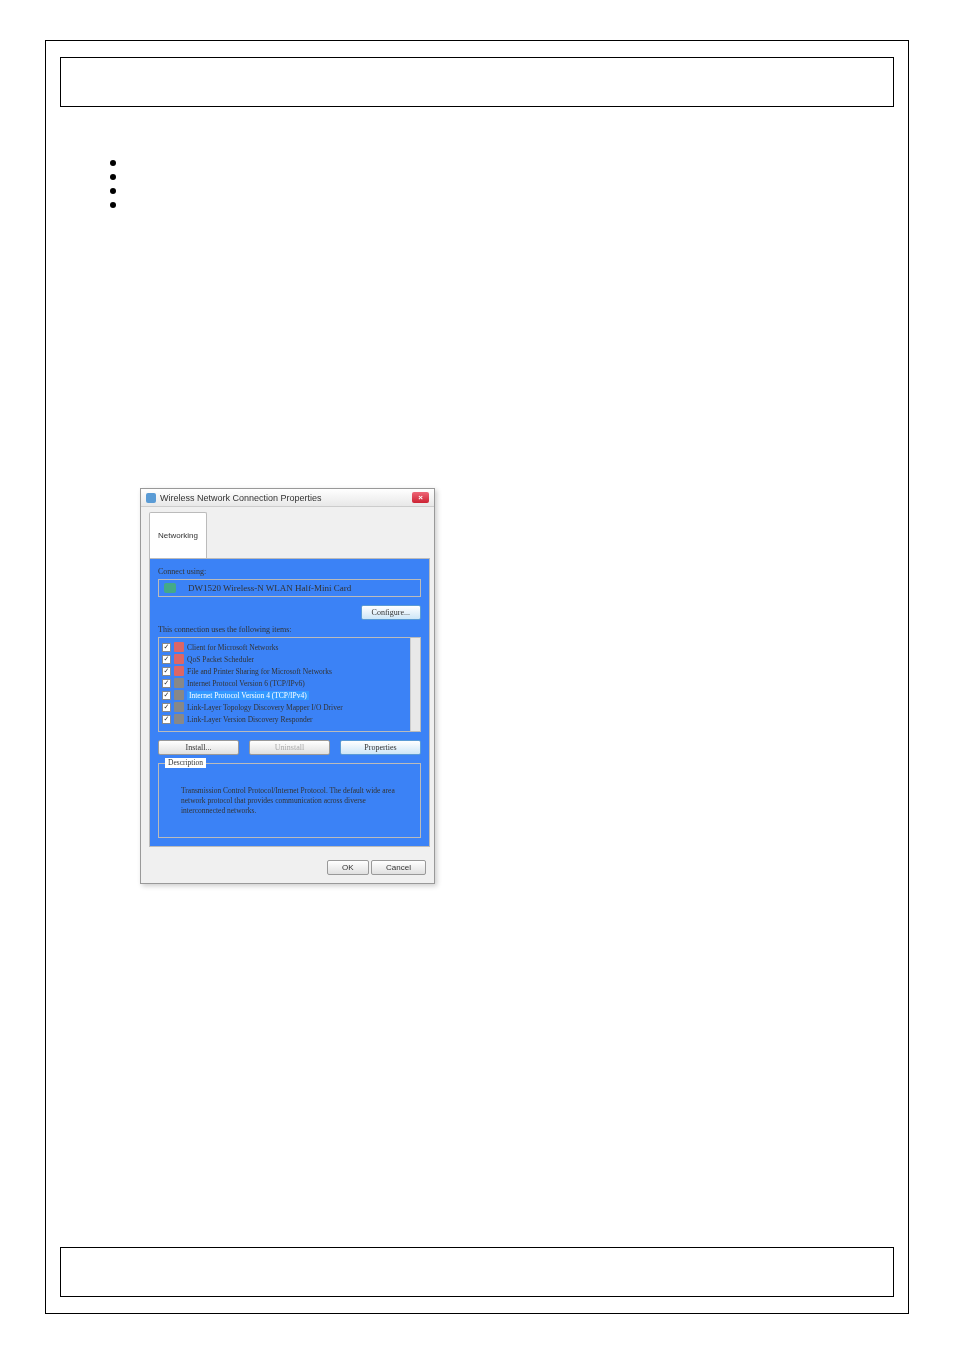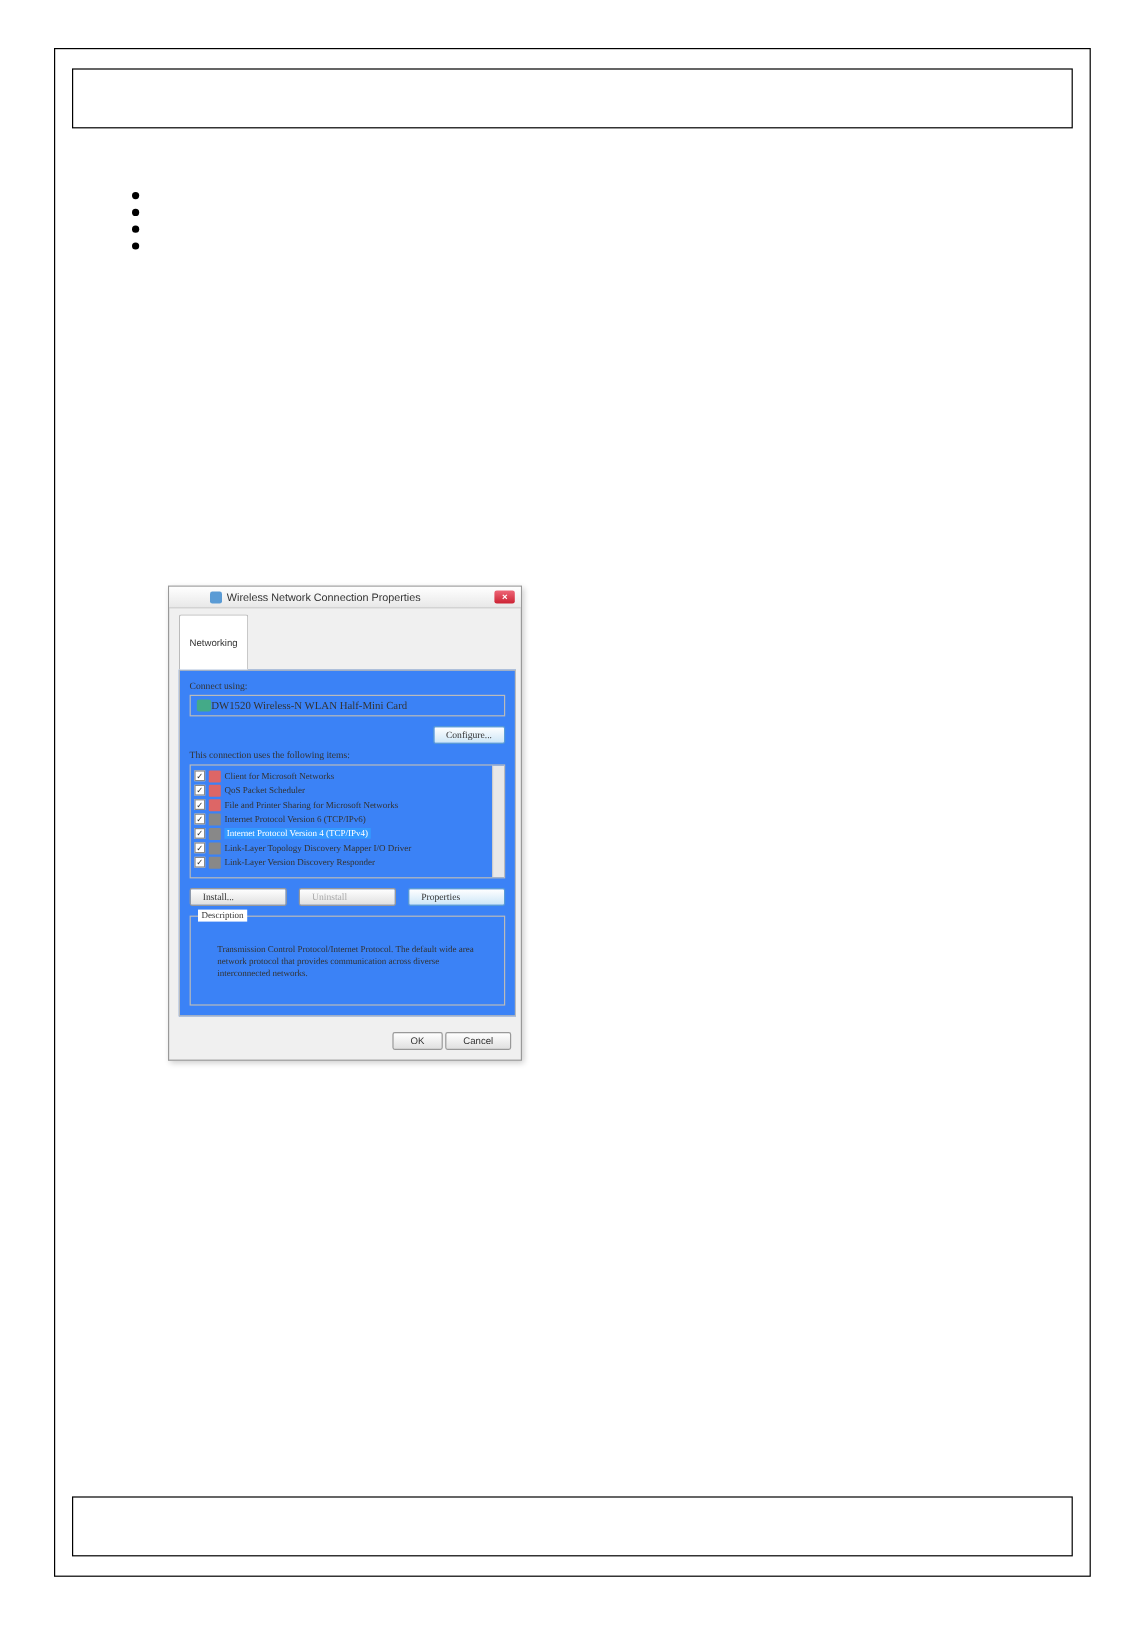--- a/index.html
+++ b/index.html
@@ -74,21 +74,20 @@
       display: flex;
       align-items: center;
       justify-content: space-between;
       background: linear-gradient(to bottom, #fff, #e8e8e8);
       padding: 3px 5px;
       border-bottom: 1px solid #ccc;
     }
     .titlebar-left {
       display: flex;
       gap: 4px;
-      margin-left: 29px;
     }
     .titlebar-icon {
       width: 10px;
       height: 10px;
       background: #5a9bd5;
       border-radius: 2px;
     }
     .close-btn {
       background: linear-gradient(to bottom, #e67, #c23);
       color: #fff;
@@ -118,21 +117,21 @@
     }
     .label-text {
       font-size: 8px;
       margin-bottom: 3px;
     }
     .adapter-box {
       border: 1px solid #bbb;
       padding: 3px 5px;
       display: flex;
       align-items: center;
-      gap: 0;
+      gap: 12px;
       margin-bottom: 8px;
     }
     .adapter-icon {
       width: 12px;
       height: 10px;
       background: #4a8;
       border-radius: 2px;
     }
     .right-align {
       text-align: right;
@@ -153,21 +152,21 @@
     .items-list {
       border: 1px solid #bbb;
       padding: 3px;
       margin-bottom: 8px;
       height: 95px;
       overflow: hidden;
       position: relative;
     }
     .item-row {
       display: flex;
-      align-items: flex-start;
+      align-items: center;
       gap: 3px;
       padding: 1px 0;
       font-size: 7.5px;
     }
     .checkbox {
       width: 9px;
       height: 9px;
       border: 1px solid #888;
       background: #fff;
       display: flex;
@@ -204,21 +203,21 @@
       border-left: 1px solid #ccc;
     }
     .btn-row {
       display: flex;
       gap: 10px;
       justify-content: space-between;
       margin-bottom: 8px;
     }
     .btn-row .btn {
       flex: 1;
-      text-align: left;
+      text-align: center;
     }
     .btn-disabled {
       color: #aaa;
     }
     .desc-box {
       border: 1px solid #bbb;
       padding: 22px;
       font-size: 7.5px;
       line-height: 1.3;
       position: relative;

